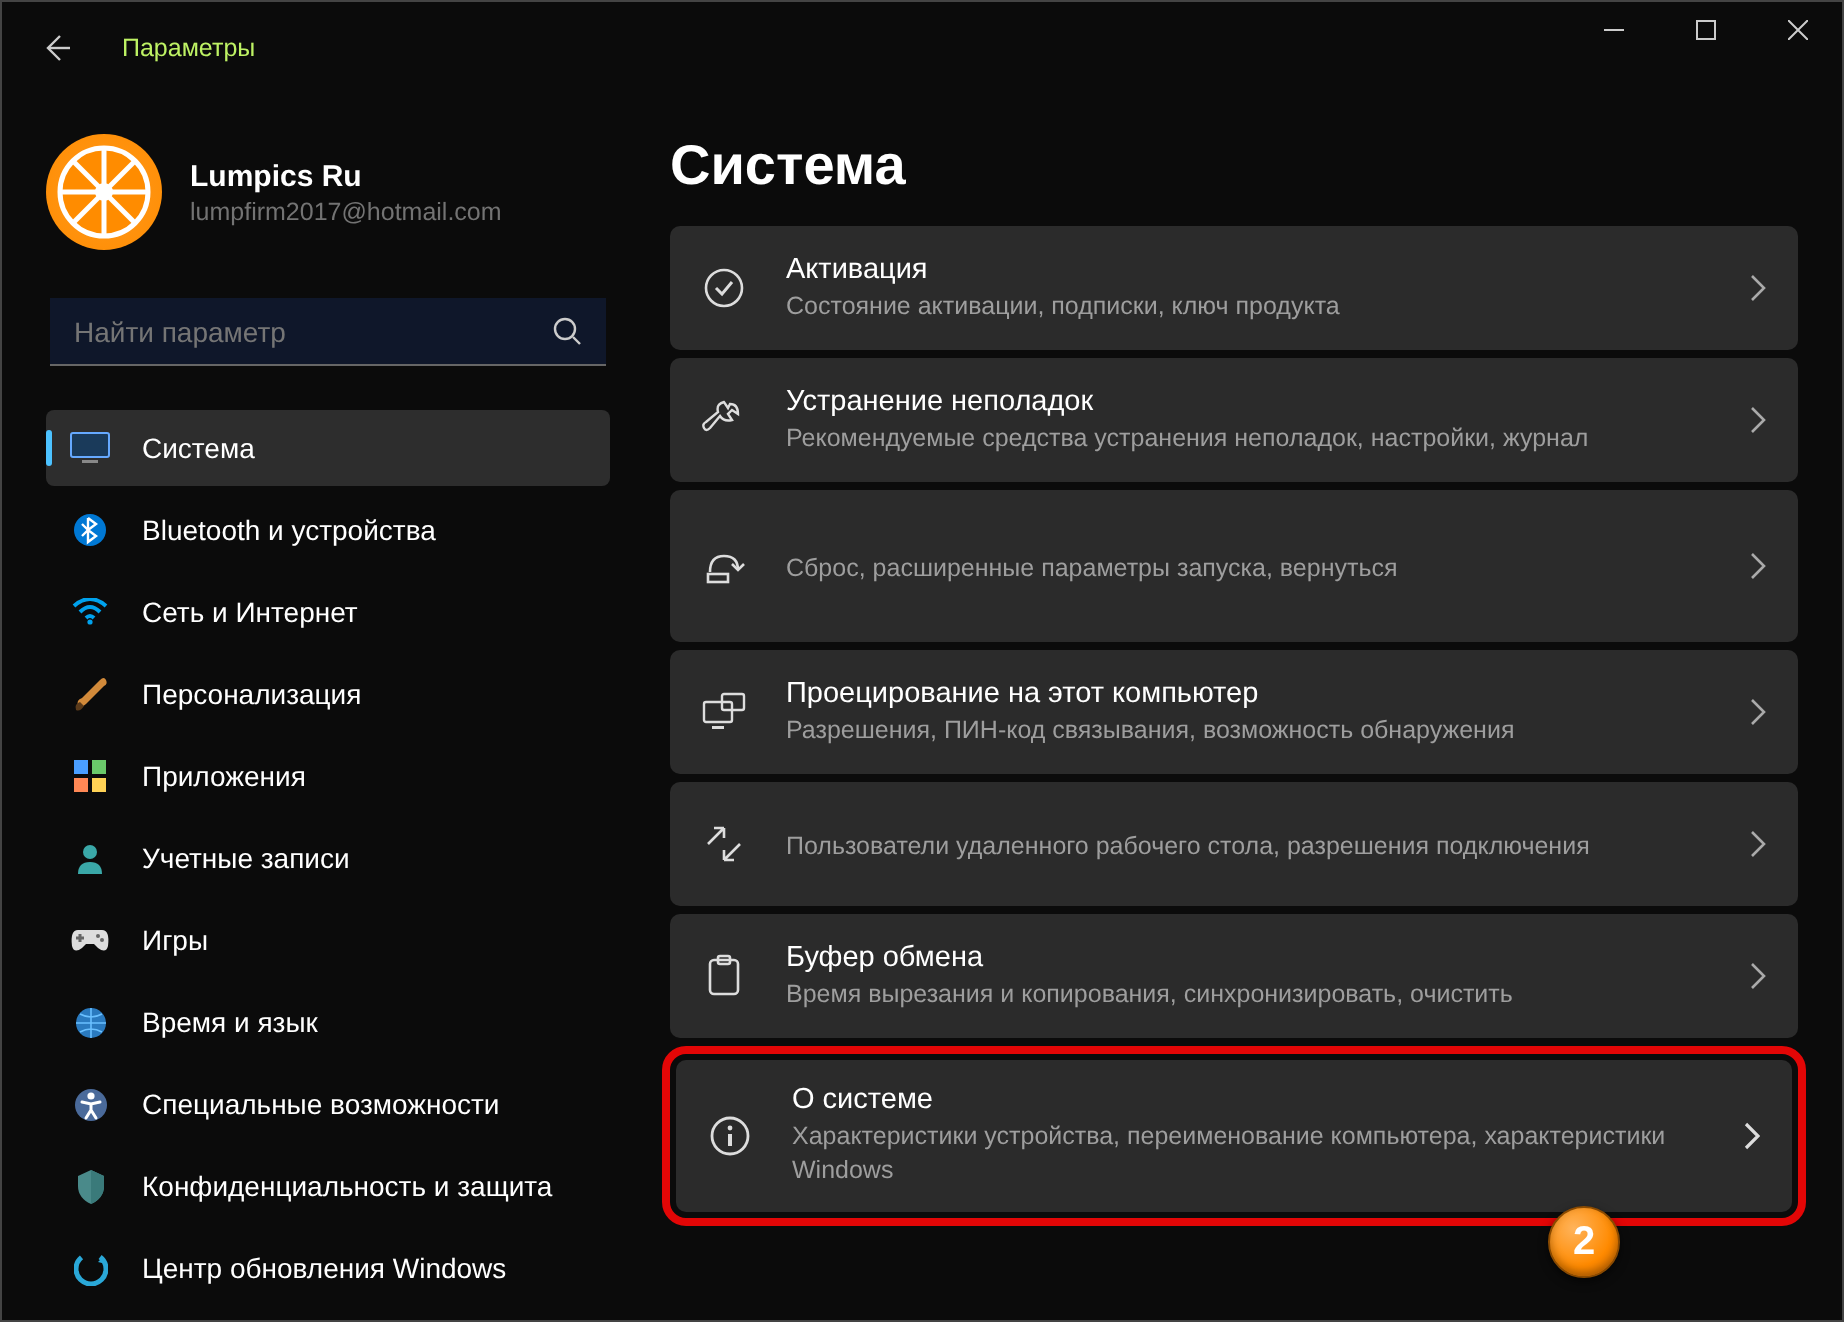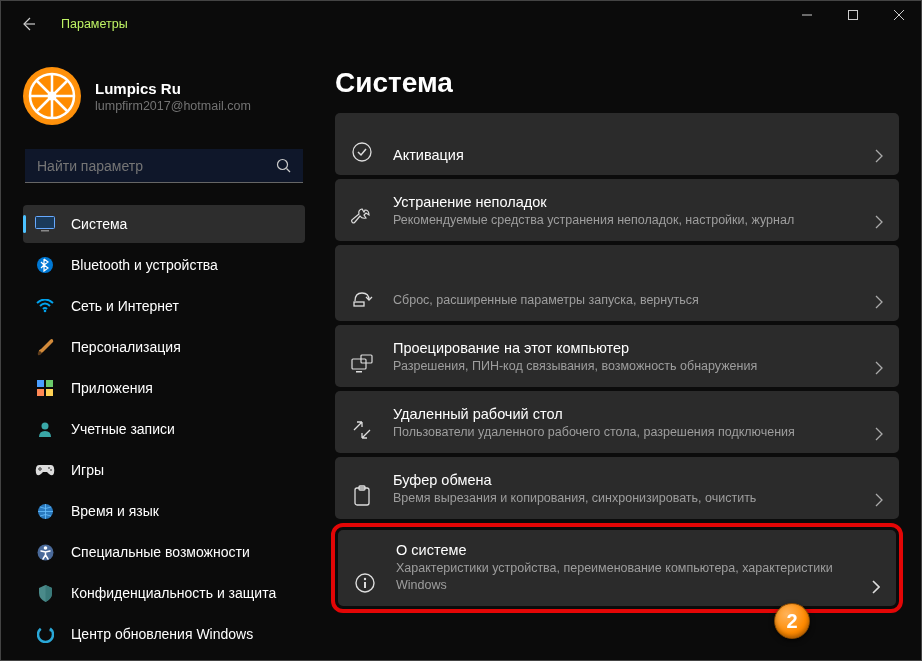--- a/index.html
+++ b/index.html
@@ -56,21 +56,21 @@
 }
 .nav-icon {
   width: 20px; height: 20px; margin-right: 16px;
   display: flex; align-items: center; justify-content: center;
 }
 .nav-label { font-size: 14px; color: #fff; }
 .content { flex: 1; padding: 20px 22px 0 20px; overflow-y: auto; }
 .h1 { font-size: 28px; font-weight: 600; margin-bottom: 14px; }
 .card {
   background: #2b2b2b; border-radius: 5px; margin-bottom: 4px;
-  display: flex; align-items: flex-end; padding: 12px 16px; min-height: 62px;
+  display: flex; align-items: center; padding: 12px 16px; min-height: 62px;
 }
 .card.tall { min-height: 76px; }
 .ci {
   width: 22px; height: 22px; margin-right: 20px; flex-shrink: 0;
   display: flex; align-items: center; justify-content: center; color: #eee;
 }
 .ctext { flex: 1; }
 .ctitle { font-size: 14.5px; color: #fff; }
 .csub { font-size: 12.5px; color: #9e9e9e; margin-top: 2px; line-height: 1.35; }
 .chev { color: #aaa; flex-shrink: 0; margin-left: 12px; }
@@ -268,20 +268,21 @@
 
     <div class="card">
       <span class="ci">
           <svg width="22" height="22" viewBox="0 0 22 22">
             <circle cx="11" cy="11" r="9" stroke="#ddd" fill="none" stroke-width="1.3"></circle>
             <path d="M7 11 L10 14 L15 8" stroke="#ddd" fill="none" stroke-width="1.5"></path>
           </svg>
         </span>
       <div class="ctext">
           <div class="ctitle">Активация</div>
+          <div class="csub">Состояние активации, подписки, ключ продукта</div>
         </div>
       <span class="chev">
           <svg width="8" height="14" viewBox="0 0 8 14">
             <path d="M1 1 L7 7 L1 13" stroke="#aaa" fill="none" stroke-width="1.3"></path>
           </svg>
         </span>
     </div>
 
     <div class="card">
       <span class="ci">
@@ -338,21 +339,20 @@
     </div>
 
     <div class="card">
       <span class="ci">
           <svg width="22" height="22" viewBox="0 0 22 22">
             <path d="M3 11 L11 3 M11 3 H6 M11 3 V8" stroke="#ddd" fill="none" stroke-width="1.3"></path>
             <path d="M19 11 L11 19 M11 19 H16 M11 19 V14" stroke="#ddd" fill="none" stroke-width="1.3"></path>
           </svg>
         </span>
       <div class="ctext">
-          <div class="ctitle">Удаленный рабочий стол</div>
           <div class="csub">Пользователи удаленного рабочего стола, разрешения подключения</div>
         </div>
       <span class="chev">
           <svg width="8" height="14" viewBox="0 0 8 14">
             <path d="M1 1 L7 7 L1 13" stroke="#aaa" fill="none" stroke-width="1.3"></path>
           </svg>
         </span>
     </div>
 
     <div class="card">

